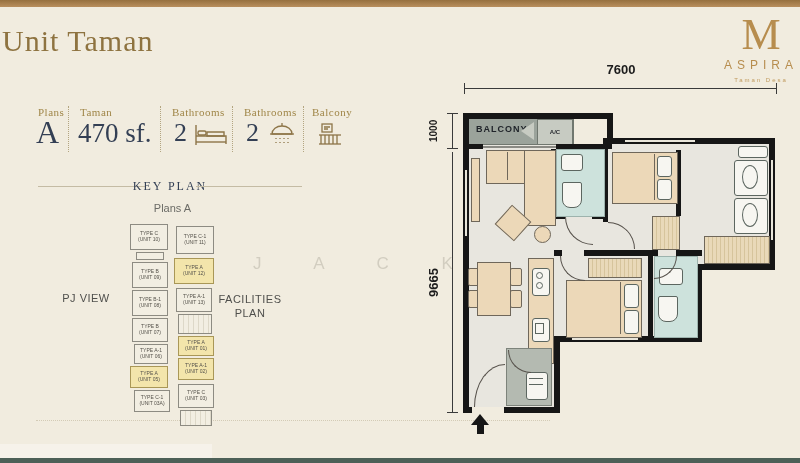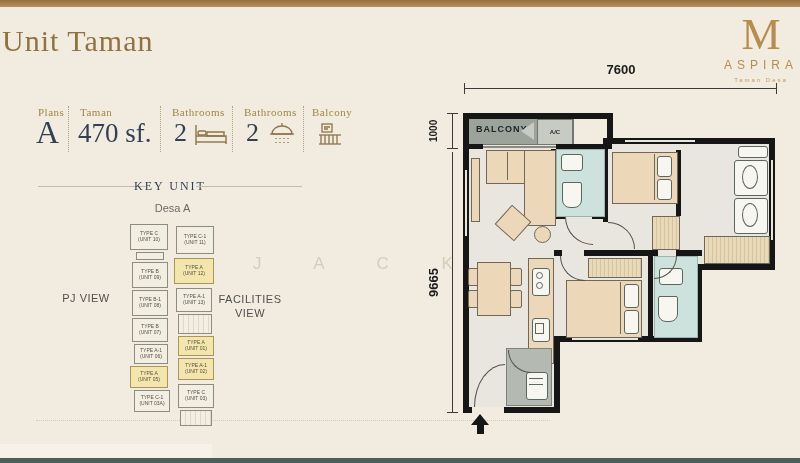--- a/index.html
+++ b/index.html
@@ -119,23 +119,23 @@
   <g fill="none" stroke="#8d7548" stroke-width="1.3">
     <rect x="6" y="2" width="10" height="8"></rect>
     <path d="M8 5 h6 M8 7 h4"></path>
     <path d="M3 13 h22"></path>
     <path d="M5 13 v9 M9 13 v9 M13 13 v9 M17 13 v9 M21 13 v9"></path>
     <path d="M3 22 h22"></path>
   </g>
 </svg>
 
 <div class="abs kpline" style="left:38px;width:108px;"></div>
-<div class="abs serif" id="keyplan-heading">KEY UNIT</div>
+<div class="abs serif" id="keyplan-heading">KEY PLAN</div>
 <div class="abs kpline" style="left:196px;width:106px;"></div>
-<div class="abs" id="tower-label">Desa A</div>
+<div class="abs" id="tower-label">Plans A</div>
 
 <div class="abs" id="keyplan-box">
   <div class="kp-grid" style="left:48px;top:96px;width:34px;height:20px;"></div>
   <div class="kp-grid" style="left:50px;top:192px;width:32px;height:16px;"></div>
   <div class="kp-unit" style="left:6px;top:34px;width:28px;height:8px;"></div>
 <div class="kp-unit" style="left: 0px; top: 6px; width: 38px; height: 26px;">
       <span>TYPE C</span>
       <span>(UNIT 10)</span>
     </div>
     <div class="kp-unit" style="left: 46px; top: 8px; width: 38px; height: 28px;">
@@ -183,21 +183,21 @@
       <span>(UNIT 02)</span>
     </div>
     <div class="kp-unit" style="left: 48px; top: 166px; width: 36px; height: 24px;">
       <span>TYPE C</span>
       <span>(UNIT 03)</span>
     </div>
   </div>
 <div class="abs" id="pj-view">PJ VIEW</div>
 <div class="abs" id="fac-view">
     <div>FACILITIES</div>
-    <div>VIEW</div>
+    <div>PLAN</div>
   </div>
 
 <div class="dimtext" style="left:465px;top:62px;width:312px;text-align:center;">7600</div>
 <div class="dimline" style="left:465px;top:88px;width:312px;height:1px;"></div>
 <div class="dimline" style="left:464px;top:83px;width:1px;height:11px;"></div>
 <div class="dimline" style="left:776px;top:83px;width:1px;height:11px;"></div>
 
 <div class="dimtext vtext" style="left:428px;top:114px;height:34px;text-align:center;font-size:10px;">1000</div>
 <div class="dimline" style="left:452px;top:114px;width:1px;height:34px;"></div>
 <div class="dimline" style="left:447px;top:113px;width:11px;height:1px;"></div>

